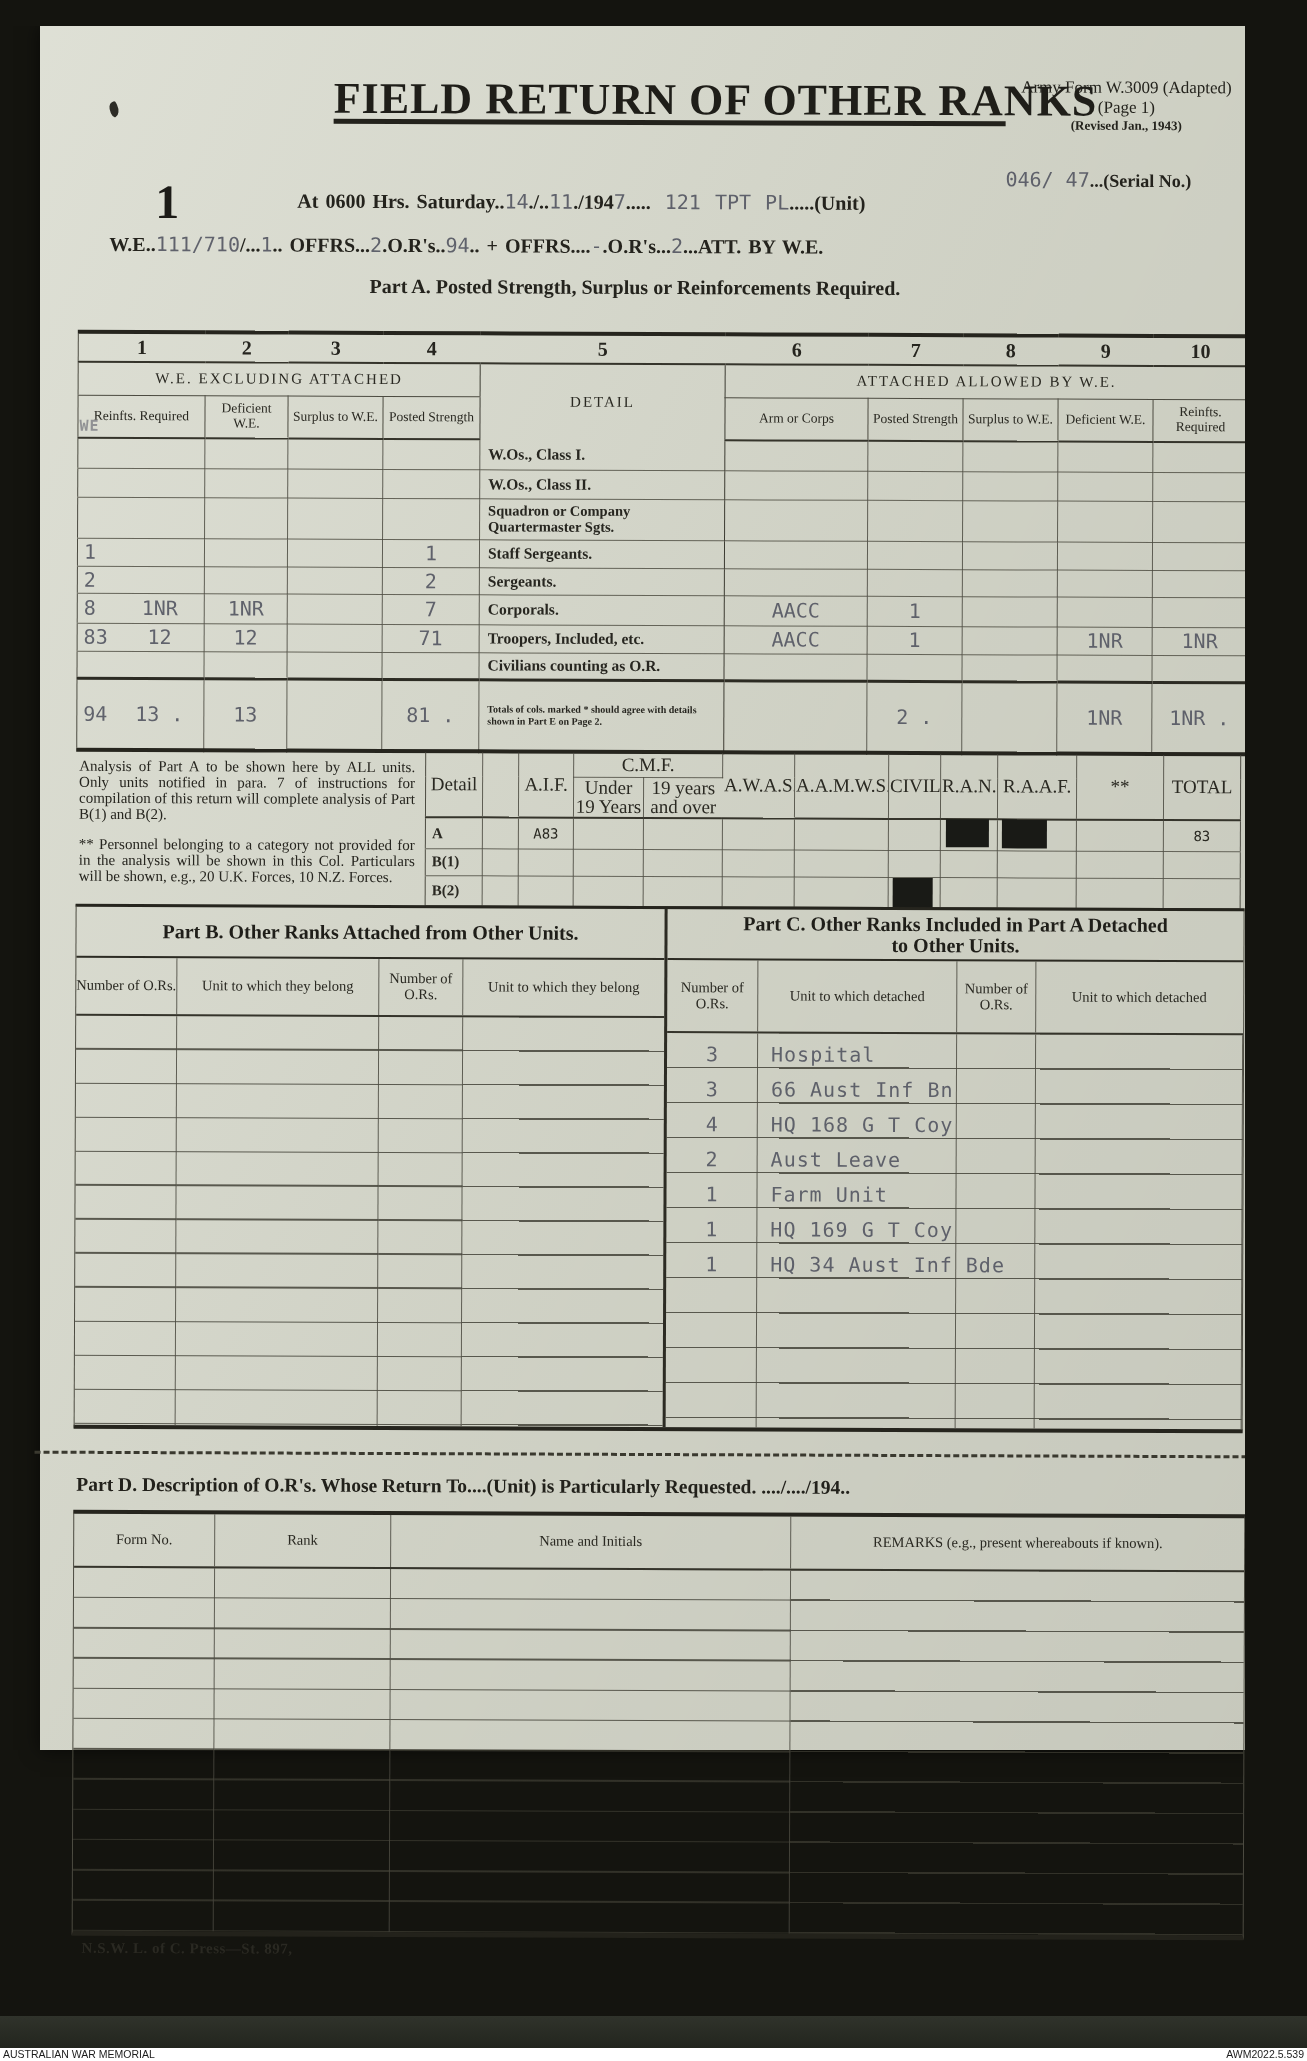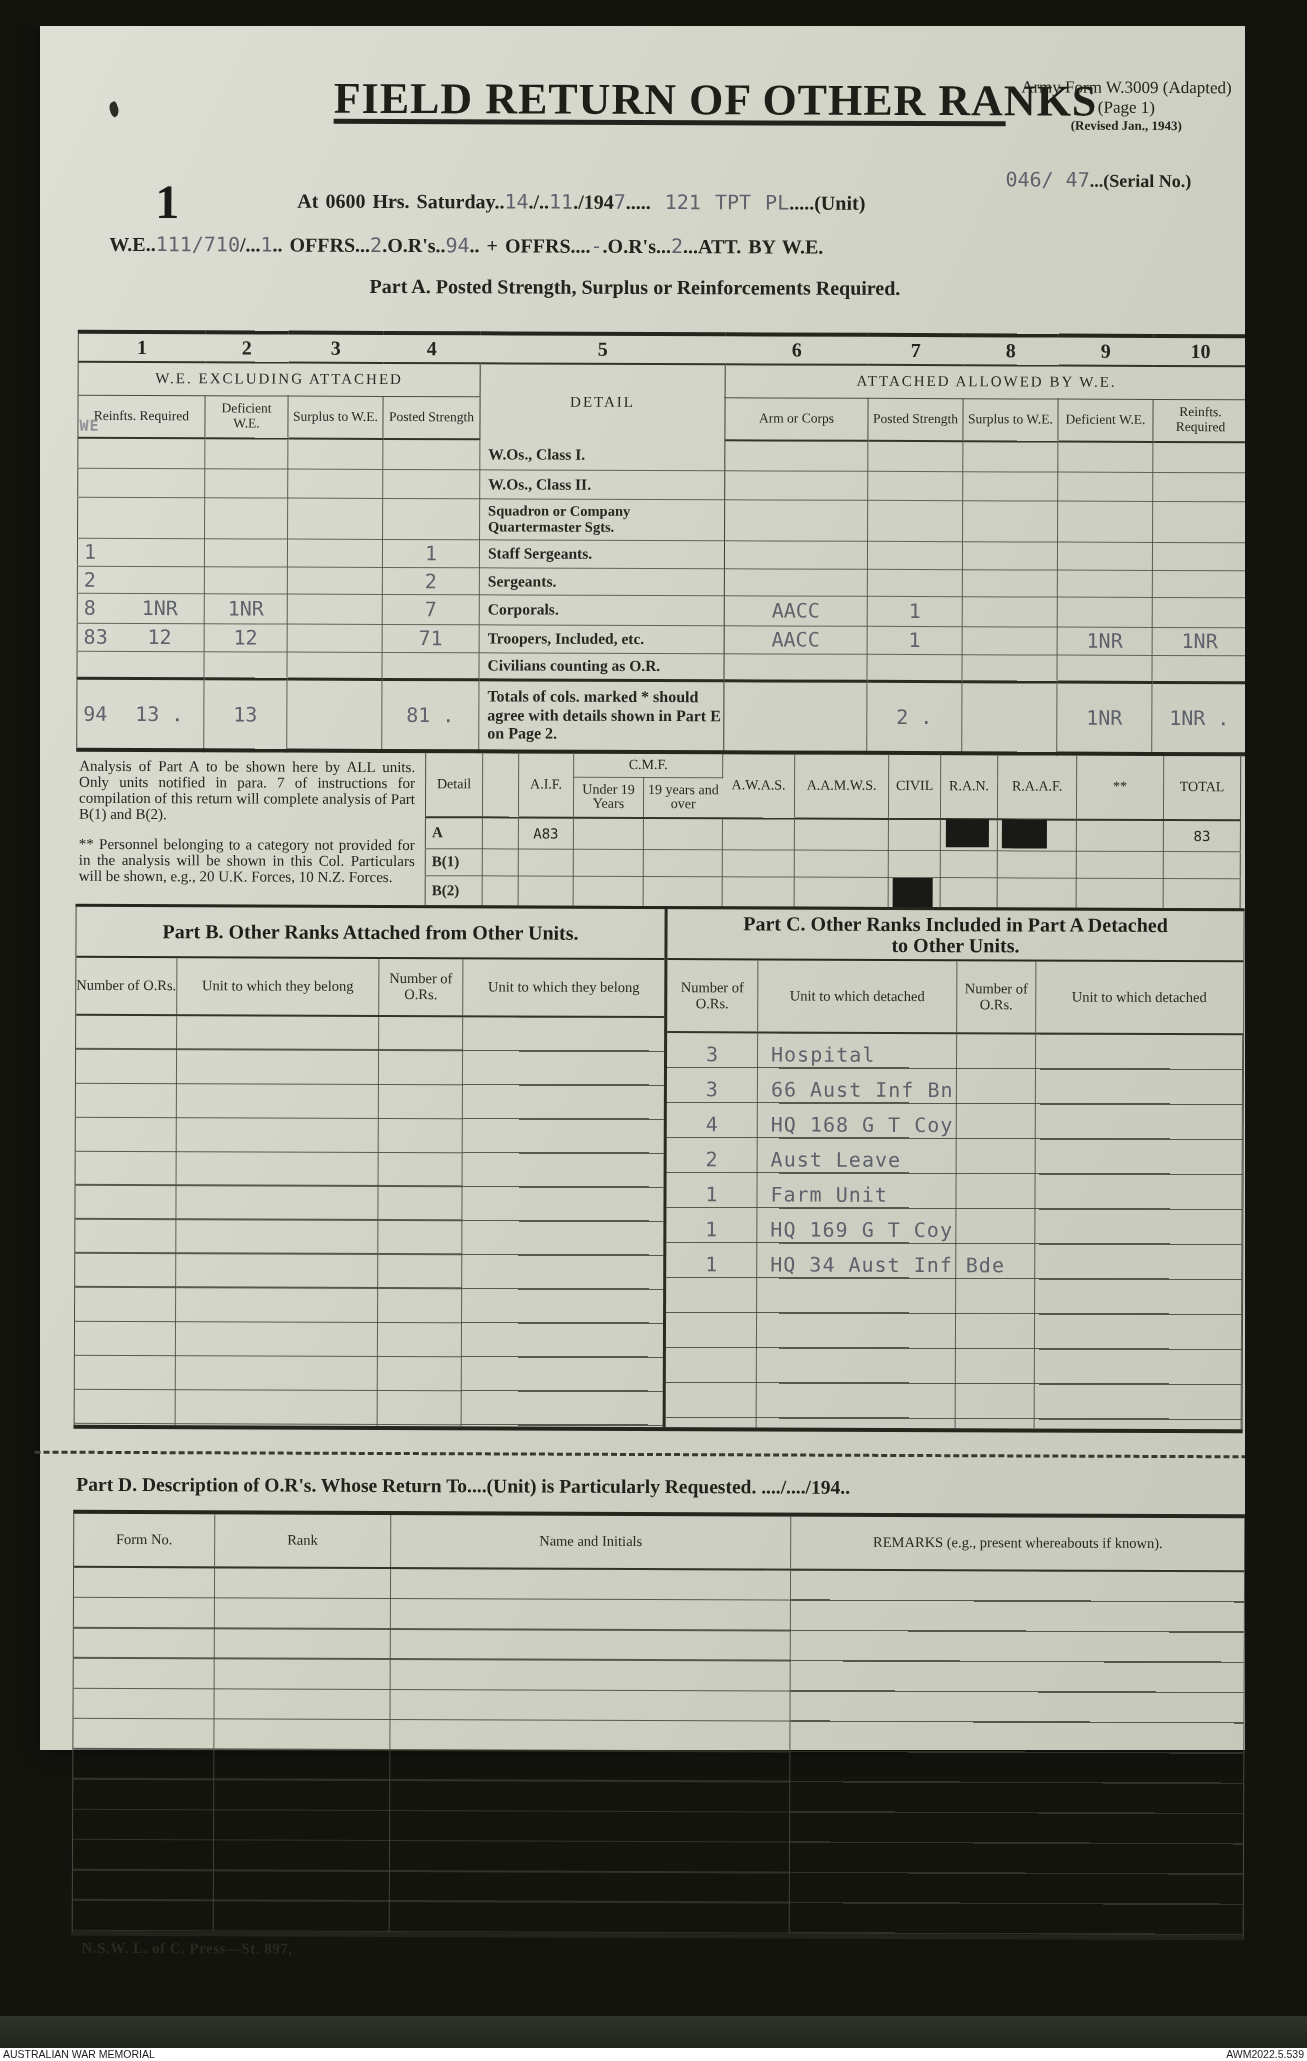--- a/index.html
+++ b/index.html
@@ -49,31 +49,31 @@
           font-size:20px;text-align:center;}
   tr.r td:last-child{border-right:none;}
   tr.r td.det{text-align:left;padding-left:8px;font-size:15.5px;font-weight:600;color:#272620;
               border-left:1.5px solid #3c3b32;border-right:1.5px solid #3c3b32;}
   tr.r td .t, tr.r td.t{font-size:20px;}
   td.c1box{padding:0;}
   .c1flex{display:flex;align-items:center;height:100%;}
   .wev{display:inline-block;width:34px;text-align:left;padding-left:4px;}
   .c1v{flex:1;text-align:center;}
   tr.totals td{border-top:3px solid #2c2b23;}
-  tr.totals td.det{font-size:16px;line-height:1.15;font-weight:600;margin-top:36px;}
+  tr.totals td.det{font-size:10px;line-height:1.15;font-weight:600;margin-top:36px;}
 
   
   .notes{font-size:15px;line-height:1.07;text-align:justify;color:#26251f;}
   table.an{border-collapse:collapse;table-layout:fixed;width:815px;
            border-left:1.5px solid #4c4b41;border-right:1.5px solid #4c4b41;}
   table.an td{border-right:1px solid rgba(74,73,63,.85);border-bottom:1px solid rgba(74,73,63,.8);
               font-size:14px;text-align:center;vertical-align:middle;color:#2a2922;
               padding:0 1px;overflow:hidden;}
   table.an td:last-child{border-right:none;}
-  table.an tr.anh td{font-size:14px;}
+  table.an tr.anh td{font-size:19px;}
   table.an td.sm{font-size:12.5px;line-height:1.05;}
   table.an tr.anh td.hb{border-bottom:2.5px solid #35342b;}
   table.an td.lab{text-align:left;padding-left:6px;font-weight:600;font-size:15px;}
   .anval{font-size:21px;}
 
   .blackbox{background:#191a16;position:absolute;}
 
   
   .bc{display:flex;border-top:3.5px solid #26251e;border-bottom:4px solid #26251e;
       border-left:1px solid #4c4b41;border-right:1px solid #4c4b41;}

